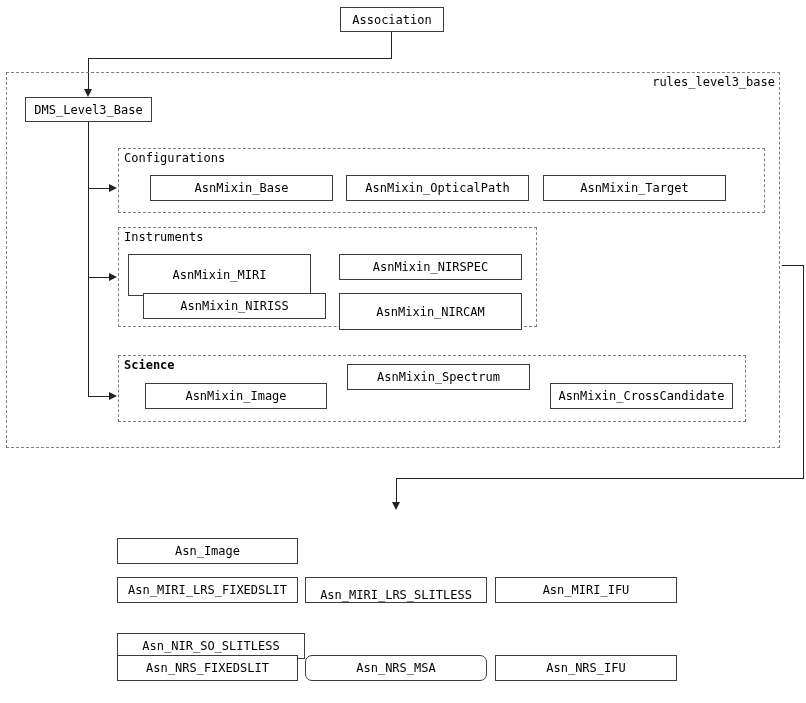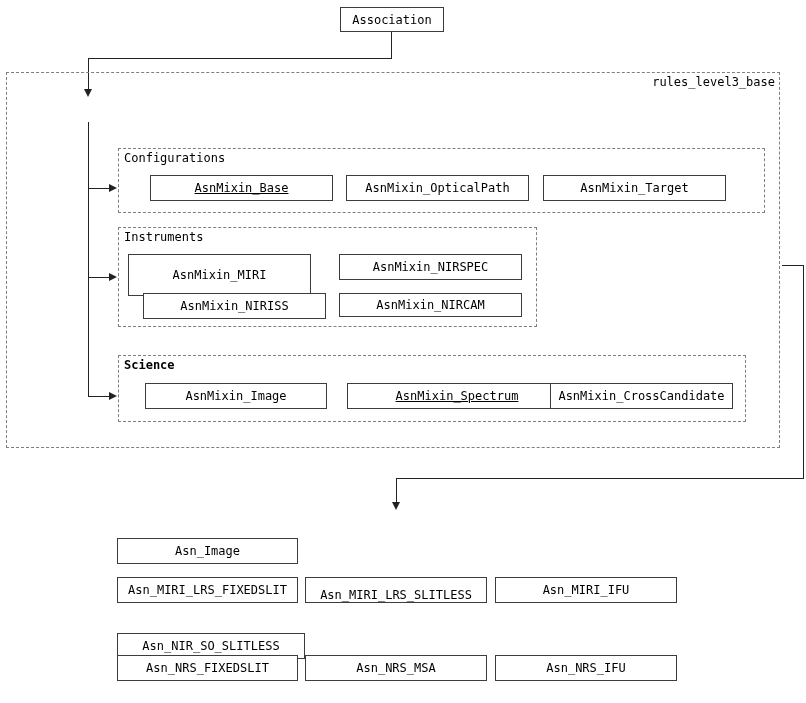--- a/index.html
+++ b/index.html
@@ -74,25 +74,28 @@
   <div class="arrow-down" style="left:392px; top:502px;"></div>
 
   <div class="node" style="left:340px; top:7px; width:104px; height:25px;">
     <span>Association</span>
   </div>
 
   <div class="cluster" style="left:6px; top:72px; width:774px; height:376px;">
     <span class="cluster-label" style="right:4px; top:2px;">rules_level3_base</span>
   </div>
 
+  <div class="node" style="left:25px; top:97px; width:127px; height:25px;">
+    <span>DMS_Level3_Base</span>
+  </div>
 
   <div class="cluster" style="left:118px; top:148px; width:647px; height:65px;">
     <span class="cluster-label" style="left:5px; top:2px;">Configurations</span>
   </div>
-  <div class="node" style="left:150px; top:175px; width:183px; height:26px;text-decoration:underline;">
+  <div class="node" style="left:150px; top:175px; width:183px; height:26px;">
     <span>AsnMixin_Base</span>
   </div>
   <div class="node" style="left:543px; top:175px; width:183px; height:26px;">
     <span>AsnMixin_Target</span>
   </div>
   <div class="node" style="left:346px; top:175px; width:183px; height:26px;">
     <span>AsnMixin_OpticalPath</span>
   </div>
 
   <div class="cluster" style="left:118px; top:227px; width:419px; height:100px;">
@@ -100,31 +103,31 @@
   </div>
   <div class="node" style="left:128px; top:254px; width:183px; height:42px;">
     <span>AsnMixin_MIRI</span>
   </div>
   <div class="node" style="left:339px; top:254px; width:183px; height:26px;">
     <span>AsnMixin_NIRSPEC</span>
   </div>
   <div class="node" style="left:143px; top:293px; width:183px; height:26px;">
     <span>AsnMixin_NIRISS</span>
   </div>
-  <div class="node" style="left:339px; top:293px; width:183px; height:24px;">
+  <div class="node" style="left:339px; top:293px; width:183px; height:37px;">
     <span>AsnMixin_NIRCAM</span>
   </div>
 
   <div class="cluster" style="left:118px; top:355px; width:628px; height:67px;">
     <span class="cluster-label" style="left:5px; top:2px;font-weight:bold;">Science</span>
   </div>
   <div class="node" style="left:145px; top:383px; width:182px; height:26px;">
     <span>AsnMixin_Image</span>
   </div>
-  <div class="node" style="left:347px; top:383px; width:220px; height:26px;text-decoration:underline;">
+  <div class="node" style="left:347px; top:364px; width:183px; height:26px;">
     <span>AsnMixin_Spectrum</span>
   </div>
   <div class="node" style="left:550px; top:383px; width:183px; height:26px;">
     <span>AsnMixin_CrossCandidate</span>
   </div>
 
   <div class="node" style="left:117px; top:538px; width:181px; height:26px;">
     <span>Asn_Image</span>
   </div>
   <div class="node" style="left:117px; top:577px; width:181px; height:26px;">
@@ -135,20 +138,20 @@
   </div>
   <div class="node" style="left:495px; top:577px; width:182px; height:26px;">
     <span>Asn_MIRI_IFU</span>
   </div>
   <div class="node" style="left:117px; top:633px; width:188px; height:26px;">
     <span>Asn_NIR_SO_SLITLESS</span>
   </div>
   <div class="node" style="left:117px; top:655px; width:181px; height:26px;">
     <span>Asn_NRS_FIXEDSLIT</span>
   </div>
-  <div class="node" style="left:305px; top:655px; width:182px; height:26px;">
+  <div class="node" style="left:305px; top:655px; width:182px; height:26px;border-radius:7px;">
     <span>Asn_NRS_MSA</span>
   </div>
   <div class="node" style="left:495px; top:655px; width:182px; height:26px;">
     <span>Asn_NRS_IFU</span>
   </div>
 
 </div>
 
 </body></html>

